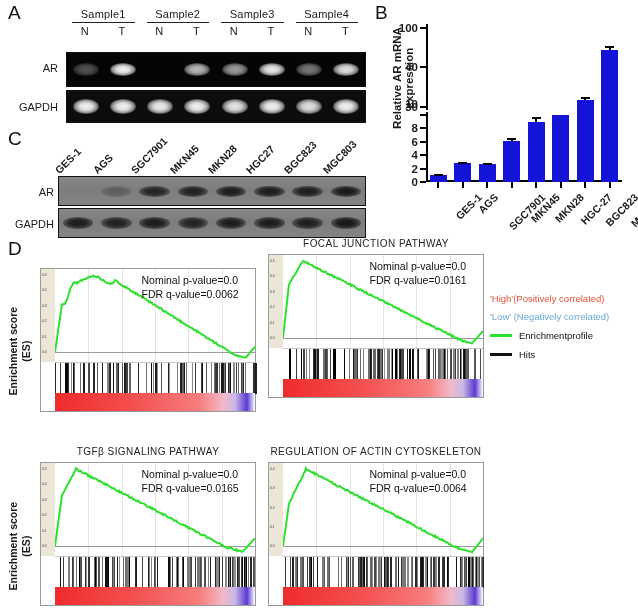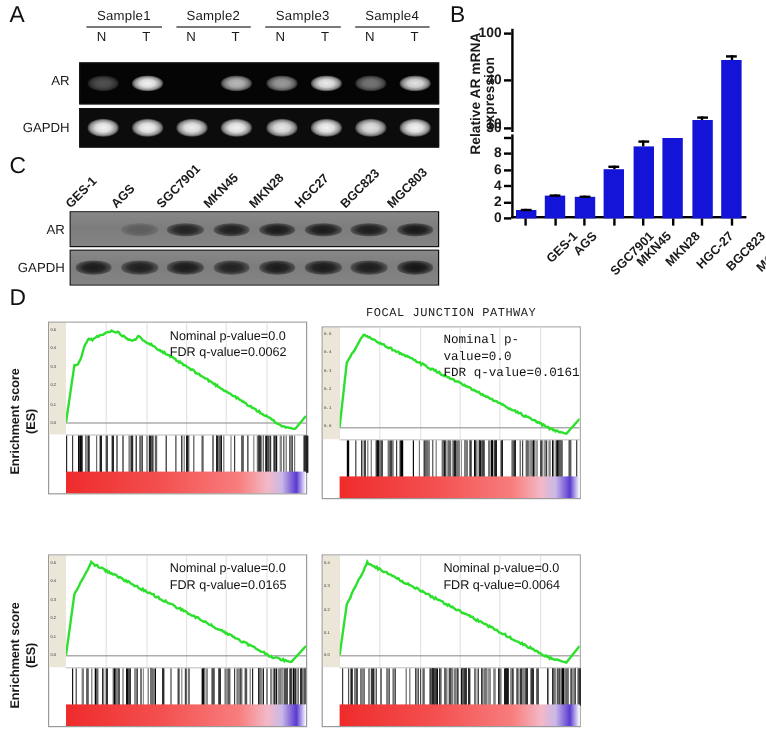--- a/index.html
+++ b/index.html
@@ -359,21 +359,21 @@
           <div class="hit" style="left: 25.1px; background: rgb(108, 108, 108); width: 1px;"></div>
           <div class="hit" style="left: 18.1px; background: rgb(16, 16, 16); width: 1px;"></div>
           <div class="hit" style="left: 55.3px; background: rgb(39, 39, 39); width: 1px;"></div>
           <div class="hit" style="left: 121.6px; background: rgb(128, 128, 128); width: 1px;"></div>
         </div>
         <div class="grad" style="top: 124px; height: 18px; background: linear-gradient(90deg, rgb(239, 43, 43) 0%, rgb(244, 80, 80) 40%, rgb(248, 125, 125) 72%, rgb(243, 185, 198) 84%, rgb(201, 184, 232) 90%, rgb(90, 58, 208) 96%, rgb(255, 255, 255) 100%);"></div>
       </div>
       <div class="stat" style="left: 101.52px; top: 22px;">Nominal p-value=0.0
 FDR q-value=0.0062</div>
     </div>
-  <div class="gsea" id="gsea-1" style="left:268px;top:18px;width:216px;height:160px;font-family:Liberation Mono, monospace;">
+  <div class="gsea" id="gsea-1" style="left:268px;top:0;width:216px;height:160px;">
       <div class="gsea-title">FOCAL JUNCTION PATHWAY</div>
       <div class="gsea-box" style="width: 216px; height: 144px;">
         <div class="gsea-axisband" style="height: 93px;"></div>
         <div class="gsea-ytick" style="top: 83px;">0.0</div>
         <div class="gsea-ytick" style="top: 67.6px;">0.1</div>
         <div class="gsea-ytick" style="top: 52.2px;">0.2</div>
         <div class="gsea-ytick" style="top: 36.8px;">0.3</div>
         <div class="gsea-ytick" style="top: 21.4px;">0.4</div>
         <div class="gsea-ytick" style="top: 6px;">0.5</div>
         <div class="gsea-plotarea" style="width: 200px; height: 93px;">
@@ -498,20 +498,21 @@
           <div class="hit" style="left: 135.2px; background: rgb(21, 21, 21); width: 1px;"></div>
           <div class="hit" style="left: 180.3px; background: rgb(27, 27, 27); width: 1px;"></div>
           <div class="hit" style="left: 125.9px; background: rgb(7, 7, 7); width: 2px;"></div>
         </div>
         <div class="grad" style="top: 124px; height: 18px; background: linear-gradient(90deg, rgb(239, 43, 43) 0%, rgb(244, 80, 80) 40%, rgb(248, 125, 125) 72%, rgb(243, 185, 198) 84%, rgb(201, 184, 232) 90%, rgb(90, 58, 208) 96%, rgb(255, 255, 255) 100%);"></div>
       </div>
       <div class="stat" style="left: 101.52px; top: 22px;">Nominal p-value=0.0
 FDR q-value=0.0161</div>
     </div>
   <div class="gsea" id="gsea-2" style="left:40px;top:208px;width:216px;height:160px;">
+      <div class="gsea-title">TGFβ SIGNALING PATHWAY</div>
       <div class="gsea-box" style="width: 216px; height: 144px;">
         <div class="gsea-axisband" style="height: 93px;"></div>
         <div class="gsea-ytick" style="top: 83px;">0.0</div>
         <div class="gsea-ytick" style="top: 67.6px;">0.1</div>
         <div class="gsea-ytick" style="top: 52.2px;">0.2</div>
         <div class="gsea-ytick" style="top: 36.8px;">0.3</div>
         <div class="gsea-ytick" style="top: 21.4px;">0.4</div>
         <div class="gsea-ytick" style="top: 6px;">0.5</div>
         <div class="gsea-plotarea" style="width: 200px; height: 93px;">
           <div class="gridv" style="left: 33px;"></div>
@@ -635,20 +636,21 @@
           <div class="hit" style="left: 95.5px; background: rgb(134, 134, 134); width: 1px;"></div>
           <div class="hit" style="left: 46.7px; background: rgb(107, 107, 107); width: 1px;"></div>
           <div class="hit" style="left: 24.8px; background: rgb(91, 91, 91); width: 1px;"></div>
         </div>
         <div class="grad" style="top: 124px; height: 18px; background: linear-gradient(90deg, rgb(239, 43, 43) 0%, rgb(244, 80, 80) 40%, rgb(248, 125, 125) 72%, rgb(243, 185, 198) 84%, rgb(201, 184, 232) 90%, rgb(90, 58, 208) 96%, rgb(255, 255, 255) 100%);"></div>
       </div>
       <div class="stat" style="left: 101.52px; top: 22px;">Nominal p-value=0.0
 FDR q-value=0.0165</div>
     </div>
   <div class="gsea" id="gsea-3" style="left:268px;top:208px;width:216px;height:160px;">
+      <div class="gsea-title">REGULATION OF ACTIN CYTOSKELETON</div>
       <div class="gsea-box" style="width: 216px; height: 144px;">
         <div class="gsea-axisband" style="height: 93px;"></div>
         <div class="gsea-ytick" style="top: 83px;">0.0</div>
         <div class="gsea-ytick" style="top: 63.75px;">0.1</div>
         <div class="gsea-ytick" style="top: 44.5px;">0.2</div>
         <div class="gsea-ytick" style="top: 25.25px;">0.3</div>
         <div class="gsea-ytick" style="top: 6px;">0.4</div>
         <div class="gsea-plotarea" style="width: 200px; height: 93px;">
           <div class="gridv" style="left: 33px;"></div>
           <div class="gridv" style="left: 67px;"></div>
@@ -811,13 +813,25 @@
           <div class="hit" style="left: 132.5px; background: rgb(44, 44, 44); width: 1px;"></div>
           <div class="hit" style="left: 173.4px; background: rgb(23, 23, 23); width: 1px;"></div>
           <div class="hit" style="left: 13.5px; background: rgb(42, 42, 42); width: 1px;"></div>
         </div>
         <div class="grad" style="top: 124px; height: 18px; background: linear-gradient(90deg, rgb(239, 43, 43) 0%, rgb(244, 80, 80) 40%, rgb(248, 125, 125) 72%, rgb(243, 185, 198) 84%, rgb(201, 184, 232) 90%, rgb(90, 58, 208) 96%, rgb(255, 255, 255) 100%);"></div>
       </div>
       <div class="stat" style="left: 101.52px; top: 22px;">Nominal p-value=0.0
 FDR q-value=0.0064</div>
     </div>
 
+  <div class="legend" style="left:490px;top:56px;width:148px;">
+    <div class="lg-high">'High'(Positively correlated)</div>
+    <div class="lg-low" style="margin-top:8px;">'Low' (Negatively correlated)</div>
+    <div class="lg-row">
+      <span class="lg-swatch" id="lg-sw-profile" style="background: rgb(46, 224, 46);"></span>
+      <span class="lg-txt">Enrichmentprofile</span>
+    </div>
+    <div class="lg-row">
+      <span class="lg-swatch" id="lg-sw-hits" style="background: rgb(17, 17, 17);"></span>
+      <span class="lg-txt">Hits</span>
+    </div>
+  </div>
 </div>
 
 </body></html>

